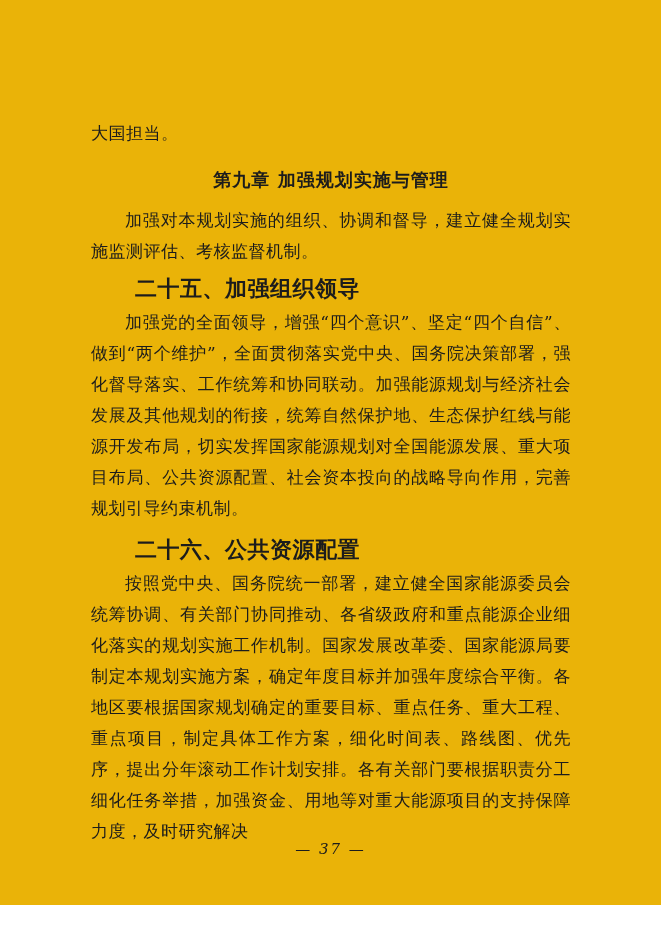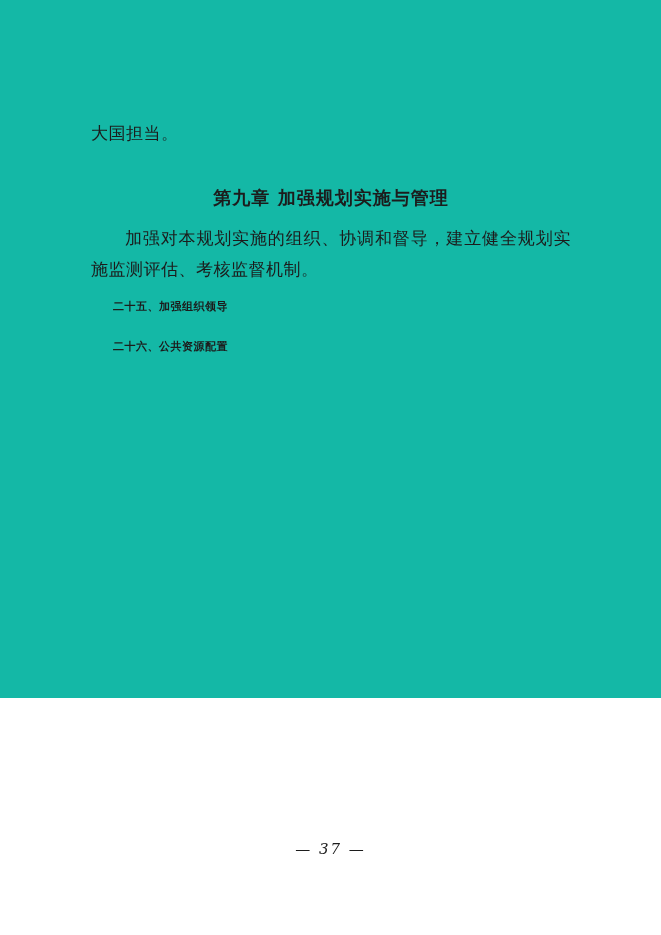--- a/index.html
+++ b/index.html
@@ -7,46 +7,46 @@
   body {
     background: #ffffff;
     color: #1c1c1c;
     font-family: "DejaVu Serif", "Liberation Serif", serif;
     position: relative;
     overflow: hidden;
   }
   .doc-page {
     position: relative;
     width: 661px;
-    height: 698px;
+    height: 905px;
     padding: 118px 90px 12px 91px;
-    background: #14b8a6;
+    background: #eab308;
   }
   .body-text {
     font-size: 17px;
     line-height: 31px;
     text-align: justify;
     text-justify: inter-ideograph;
     letter-spacing: 0.5px;
     word-break: break-all;
   }
   .body-text.indent { text-indent: 2em; }
   .chapter-title {
     font-family: "DejaVu Sans", "Liberation Sans", sans-serif;
     font-weight: bold;
     font-size: 18px;
     line-height: 26px;
     text-align: center;
     letter-spacing: 1px;
-    margin: 36px 0 12px 0;
+    margin: 18px 0 12px 0;
   }
   .section-heading {
     font-family: "DejaVu Sans", "Liberation Sans", sans-serif;
     font-weight: bold;
-    font-size: 11px;
+    font-size: 22px;
     line-height: 28px;
     text-indent: 2em;
     letter-spacing: 0.5px;
   }
   .section-heading.first { margin: 8px 0 4px 0; }
   .section-heading.second { margin: 12px 0 4px 0; }
   .page-number {
     position: absolute;
     left: 0;
     right: 0;
@@ -64,19 +64,21 @@
 <div class="doc-page">
 
   <p class="body-text">大国担当。</p>
 
   <h1 class="chapter-title">第九章 加强规划实施与管理</h1>
 
   <p class="body-text indent">加强对本规划实施的组织、协调和督导，建立健全规划实施监测评估、考核监督机制。</p>
 
   <h2 class="section-heading first">二十五、加强组织领导</h2>
 
+  <p class="body-text indent">加强党的全面领导，增强“四个意识”、坚定“四个自信”、做到“两个维护”，全面贯彻落实党中央、国务院决策部署，强化督导落实、工作统筹和协同联动。加强能源规划与经济社会发展及其他规划的衔接，统筹自然保护地、生态保护红线与能源开发布局，切实发挥国家能源规划对全国能源发展、重大项目布局、公共资源配置、社会资本投向的战略导向作用，完善规划引导约束机制。</p>
 
   <h2 class="section-heading second">二十六、公共资源配置</h2>
 
+  <p class="body-text indent">按照党中央、国务院统一部署，建立健全国家能源委员会统筹协调、有关部门协同推动、各省级政府和重点能源企业细化落实的规划实施工作机制。国家发展改革委、国家能源局要制定本规划实施方案，确定年度目标并加强年度综合平衡。各地区要根据国家规划确定的重要目标、重点任务、重大工程、重点项目，制定具体工作方案，细化时间表、路线图、优先序，提出分年滚动工作计划安排。各有关部门要根据职责分工细化任务举措，加强资金、用地等对重大能源项目的支持保障力度，及时研究解决</p>
 
   <div class="page-number">— 37 —</div>
 
 </div>
 
 </body></html>

